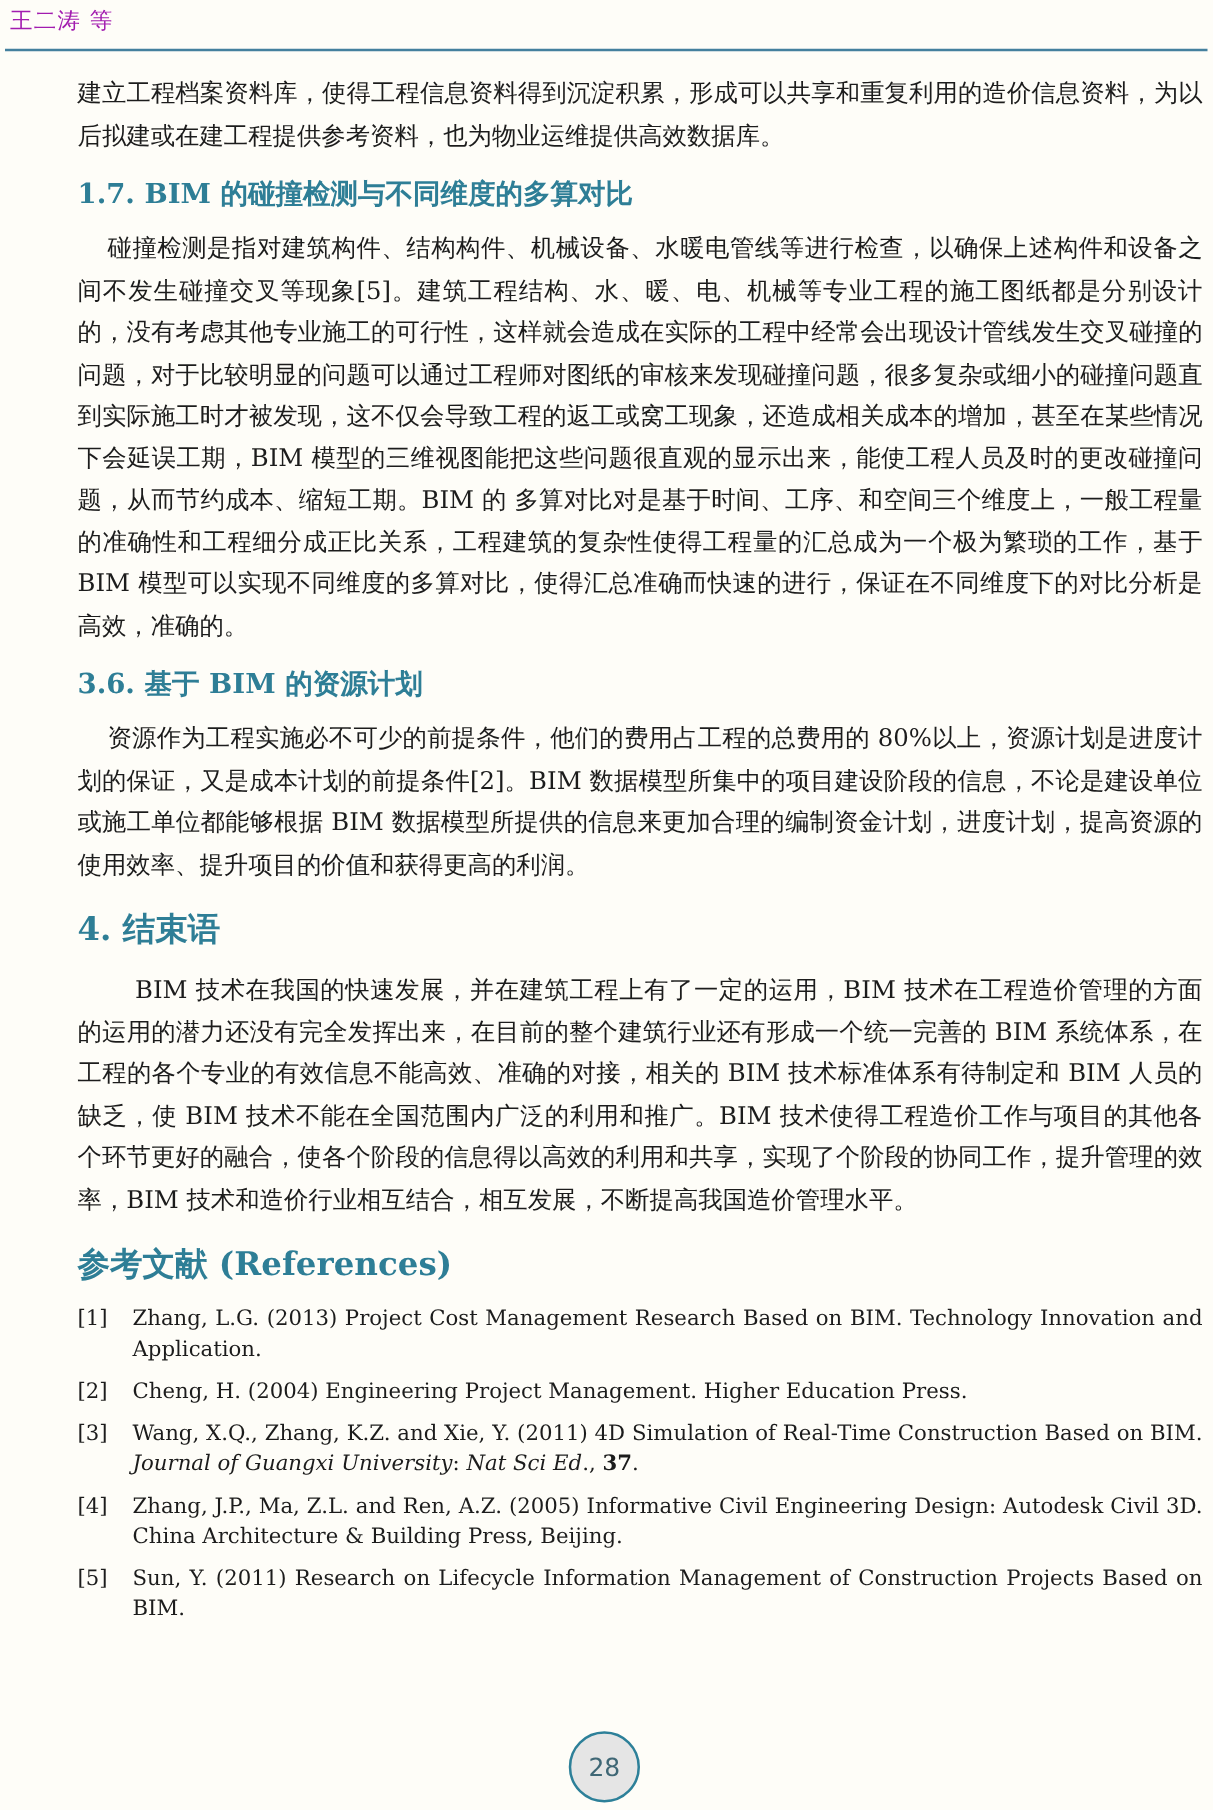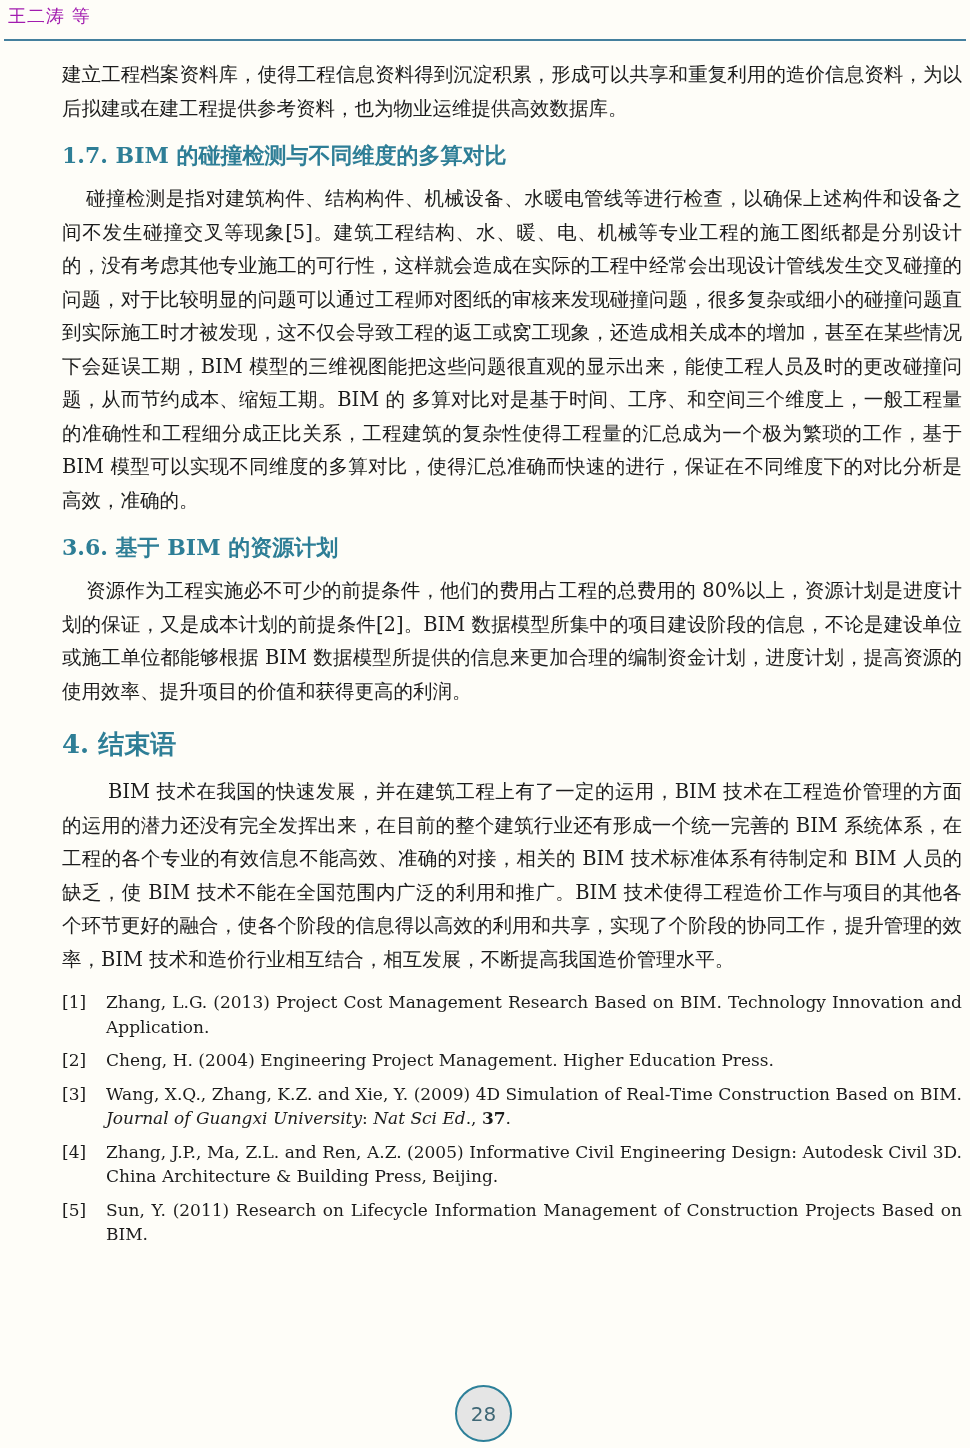--- a/index.html
+++ b/index.html
@@ -98,32 +98,33 @@
 
   <h2 class="sub-heading">1.7. BIM 的碰撞检测与不同维度的多算对比</h2>
   <p class="body-para indent-1">碰撞检测是指对建筑构件、结构构件、机械设备、水暖电管线等进行检查，以确保上述构件和设备之间不发生碰撞交叉等现象[5]。建筑工程结构、水、暖、电、机械等专业工程的施工图纸都是分别设计的，没有考虑其他专业施工的可行性，这样就会造成在实际的工程中经常会出现设计管线发生交叉碰撞的问题，对于比较明显的问题可以通过工程师对图纸的审核来发现碰撞问题，很多复杂或细小的碰撞问题直到实际施工时才被发现，这不仅会导致工程的返工或窝工现象，还造成相关成本的增加，甚至在某些情况下会延误工期，BIM 模型的三维视图能把这些问题很直观的显示出来，能使工程人员及时的更改碰撞问题，从而节约成本、缩短工期。BIM 的 多算对比对是基于时间、工序、和空间三个维度上，一般工程量的准确性和工程细分成正比关系，工程建筑的复杂性使得工程量的汇总成为一个极为繁琐的工作，基于 BIM 模型可以实现不同维度的多算对比，使得汇总准确而快速的进行，保证在不同维度下的对比分析是高效，准确的。</p>
 
   <h2 class="sub-heading">3.6. 基于 BIM 的资源计划</h2>
   <p class="body-para indent-1">资源作为工程实施必不可少的前提条件，他们的费用占工程的总费用的 80%以上，资源计划是进度计划的保证，又是成本计划的前提条件[2]。BIM 数据模型所集中的项目建设阶段的信息，不论是建设单位或施工单位都能够根据 BIM 数据模型所提供的信息来更加合理的编制资金计划，进度计划，提高资源的使用效率、提升项目的价值和获得更高的利润。</p>
 
   <h1 class="major-heading">4. 结束语</h1>
   <p class="body-para indent-2">BIM 技术在我国的快速发展，并在建筑工程上有了一定的运用，BIM 技术在工程造价管理的方面的运用的潜力还没有完全发挥出来，在目前的整个建筑行业还有形成一个统一完善的 BIM 系统体系，在工程的各个专业的有效信息不能高效、准确的对接，相关的 BIM 技术标准体系有待制定和 BIM 人员的缺乏，使 BIM 技术不能在全国范围内广泛的利用和推广。BIM 技术使得工程造价工作与项目的其他各个环节更好的融合，使各个阶段的信息得以高效的利用和共享，实现了个阶段的协同工作，提升管理的效率，BIM 技术和造价行业相互结合，相互发展，不断提高我国造价管理水平。</p>
 
+  <h1 class="major-heading">参考文献  (References)</h1>
   <div class="references-list" id="references-list">
       <div class="ref-item">
         <span class="ref-label">[1]</span>
         <span class="ref-text"><span>Zhang, L.G. (2013) Project Cost Management Research Based on BIM. Technology Innovation and Application.</span></span>
       </div>
       <div class="ref-item">
         <span class="ref-label">[2]</span>
         <span class="ref-text"><span>Cheng, H. (2004) Engineering Project Management. Higher Education Press.</span></span>
       </div>
       <div class="ref-item">
         <span class="ref-label">[3]</span>
-        <span class="ref-text"><span>Wang, X.Q., Zhang, K.Z. and Xie, Y. (2009) 4D Simulation of Real-Time Construction Based on BIM. </span><i>Journal of Guangxi University</i><span>: </span><i>Nat Sci Ed</i><span>., </span><b>37</b><span>.</span></span>
+        <span class="ref-text"><span>Wang, X.Q., Zhang, K.Z. and Xie, Y. (2011) 4D Simulation of Real-Time Construction Based on BIM. </span><i>Journal of Guangxi University</i><span>: </span><i>Nat Sci Ed</i><span>., </span><b>37</b><span>.</span></span>
       </div>
       <div class="ref-item">
         <span class="ref-label">[4]</span>
         <span class="ref-text"><span>Zhang, J.P., Ma, Z.L. and Ren, A.Z. (2005) Informative Civil Engineering Design: Autodesk Civil 3D. China Architecture &amp; Building Press, Beijing.</span></span>
       </div>
       <div class="ref-item">
         <span class="ref-label">[5]</span>
         <span class="ref-text"><span>Sun, Y. (2011) Research on Lifecycle Information Management of Construction Projects Based on BIM.</span></span>
       </div>
     </div>

